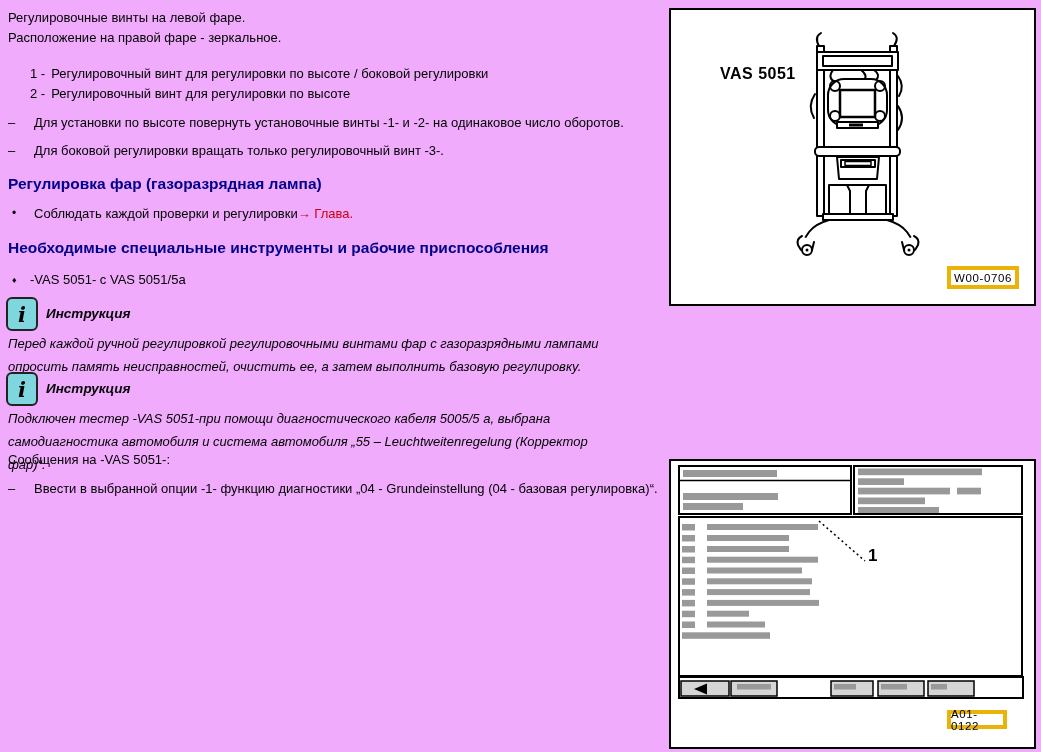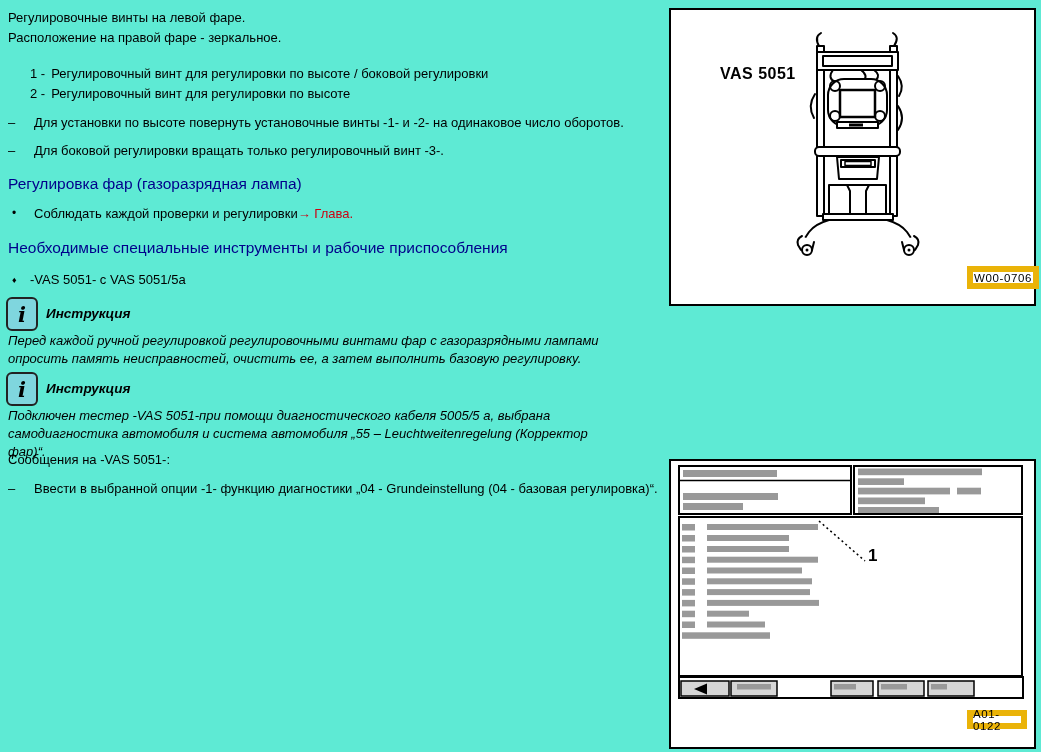--- a/index.html
+++ b/index.html
@@ -1,37 +1,37 @@
 <!DOCTYPE html>
 <html><head>
 <meta charset="utf-8">
 <style>
   html,body{margin:0;padding:0;background:#fff;}
-  .page{position:relative;width:1041px;height:752px;background:#5eead4;overflow:hidden;
+  .page{position:relative;width:1041px;height:752px;background:#f0abfc;overflow:hidden;
         font-family:"Liberation Sans",sans-serif;font-size:13px;color:#000;}
   .para{position:absolute;left:8px;white-space:nowrap;}
   .numitem{position:absolute;left:30px;white-space:nowrap;}
   .numitem .mk{margin-right:6px;}
   .step{position:absolute;left:8px;display:flex;white-space:nowrap;}
   .step .mk{width:26px;flex:none;}
-  .h{position:absolute;left:8px;font-size:15.5px;font-weight:normal;color:#00008B;white-space:nowrap;}
+  .h{position:absolute;left:8px;font-size:15.5px;font-weight:bold;color:#00008B;white-space:nowrap;}
   .bullet-row{position:absolute;left:12px;display:flex;white-space:nowrap;}
   .bullet-row .mk{width:22px;flex:none;font-size:12px;}
   .red-link{color:#CC0011;margin-left:0;text-decoration:none;cursor:pointer;}
   .tool-row{position:absolute;left:12px;display:flex;white-space:nowrap;}
   .tool-row .mk{width:18px;flex:none;font-size:9px;padding-top:3px;}
   .note-icon{position:absolute;left:6px;width:28px;height:30px;background:#7FD6DE;
              border:2px solid #222;border-radius:6px;display:flex;align-items:center;justify-content:center;}
   .note-icon span{font-family:"DejaVu Serif",serif;font-style:italic;font-weight:bold;font-size:21px;line-height:1;color:#000;}
   .note-label{position:absolute;left:46px;font-weight:bold;font-style:italic;font-size:13.5px;white-space:nowrap;}
-  .note-body{position:absolute;left:8px;width:616px;font-style:italic;line-height:18px;}
+  .note-body{position:absolute;left:8px;width:616px;font-style:italic;line-height:23px;}
   .fig{position:absolute;border:2px solid #000;background:#fff;}
   .fig-label{position:absolute;font-weight:bold;font-size:16px;letter-spacing:.5px;white-space:nowrap;margin-top:12px;}
-  .fig-code{position:absolute;border:6px solid #eab308;background:#fff;font-size:11.5px;letter-spacing:.6px;
-            display:flex;align-items:center;justify-content:center;box-sizing:border-box;margin-left:20px;}
+  .fig-code{position:absolute;border:4px solid #eab308;background:#fff;font-size:11.5px;letter-spacing:.6px;
+            display:flex;align-items:center;justify-content:center;box-sizing:border-box;}
   .callout-num{position:absolute;font-weight:bold;font-size:17px;}
   svg{display:block;}
 </style>
 </head>
 <body>
 
 <div class="page">
 
   <div class="para" style="top:10px">Регулировочные винты на левой фаре.</div>
   <div class="para" style="top:30px">Расположение на правой фаре - зеркальное.</div>

